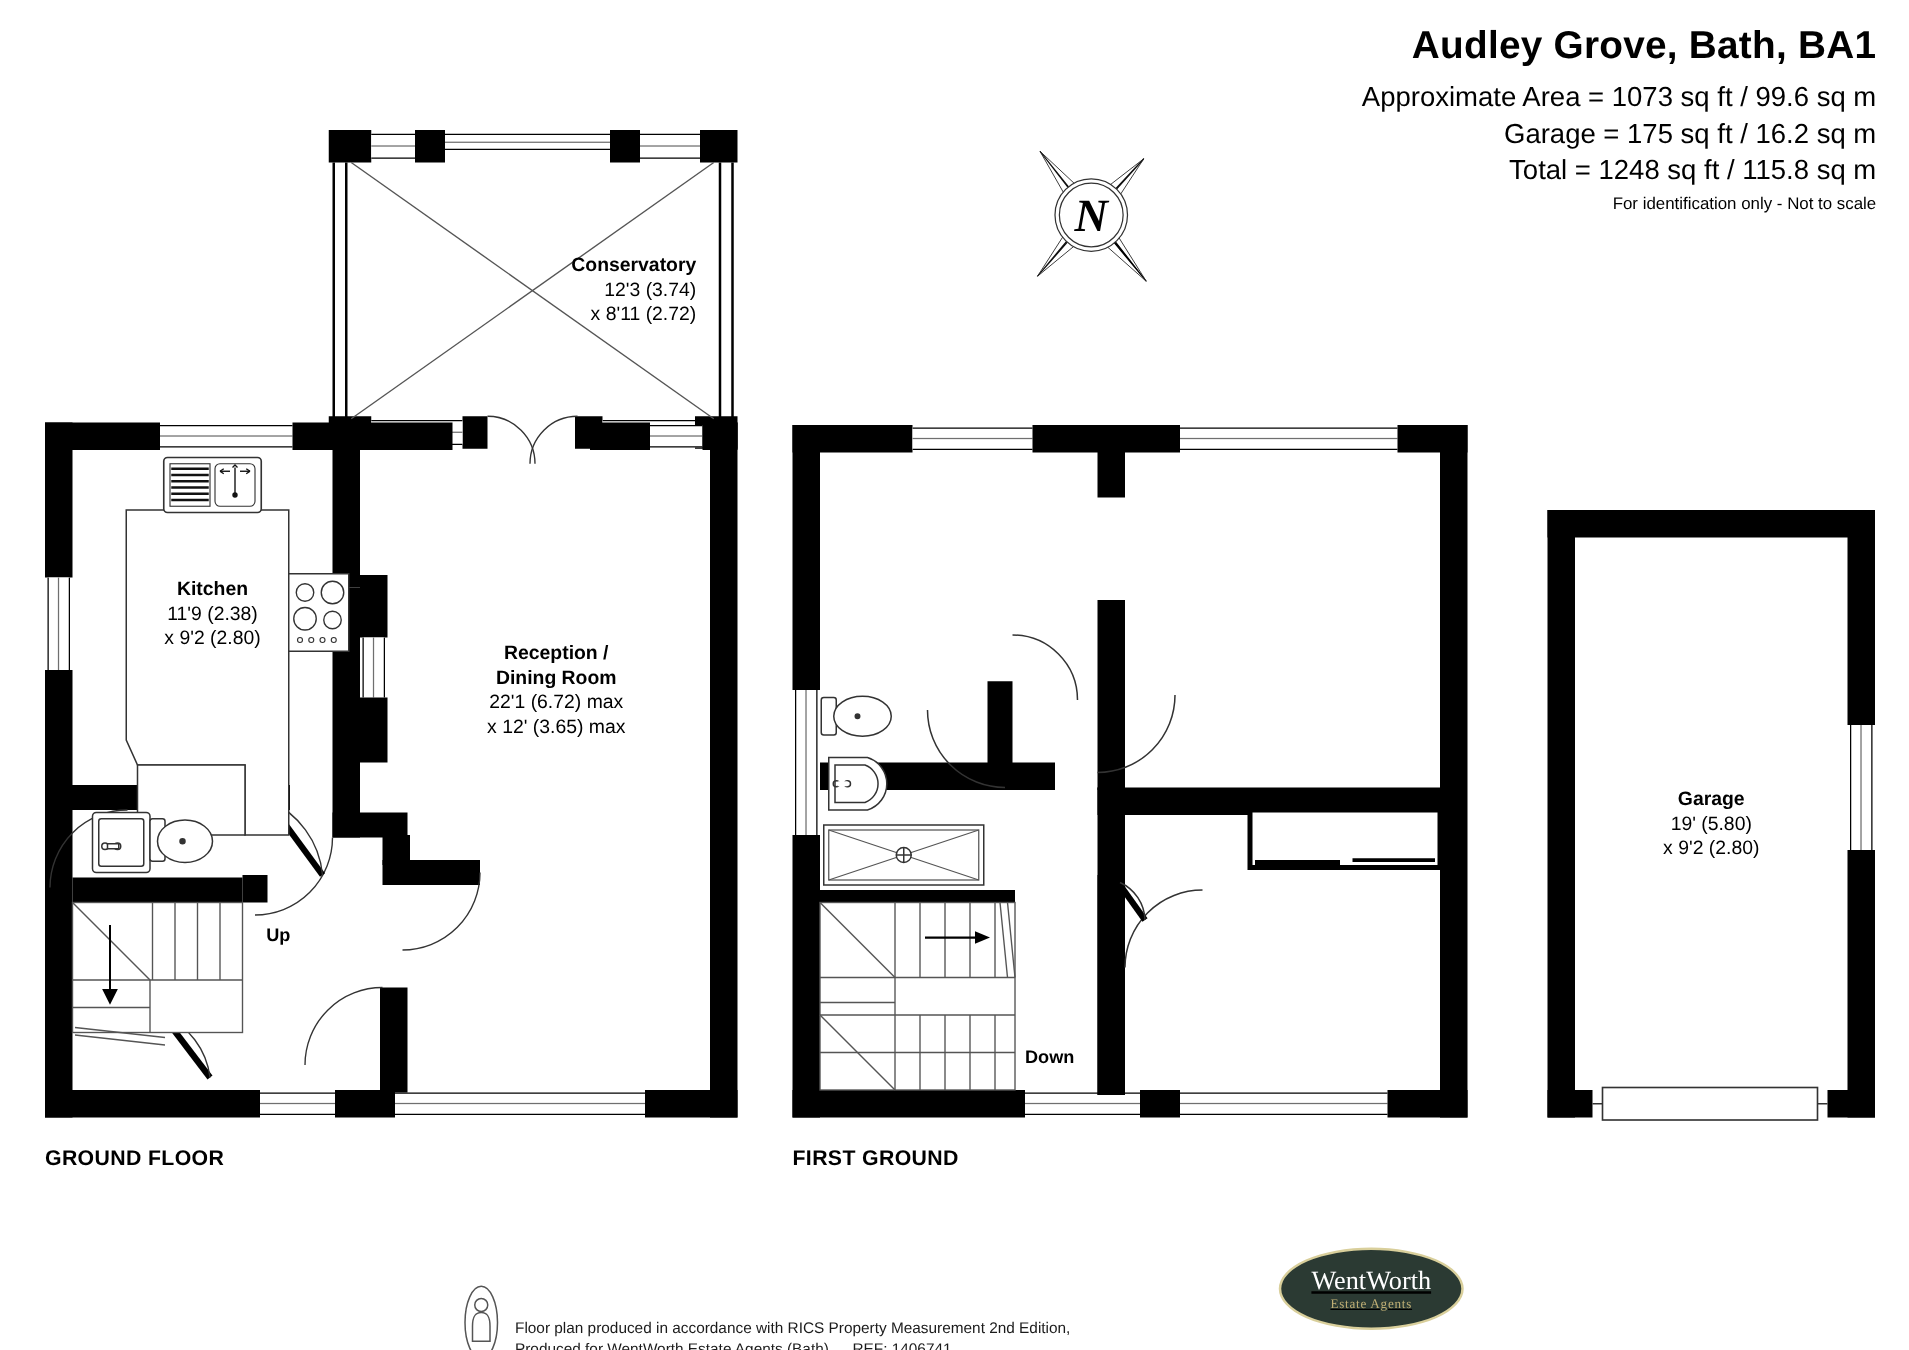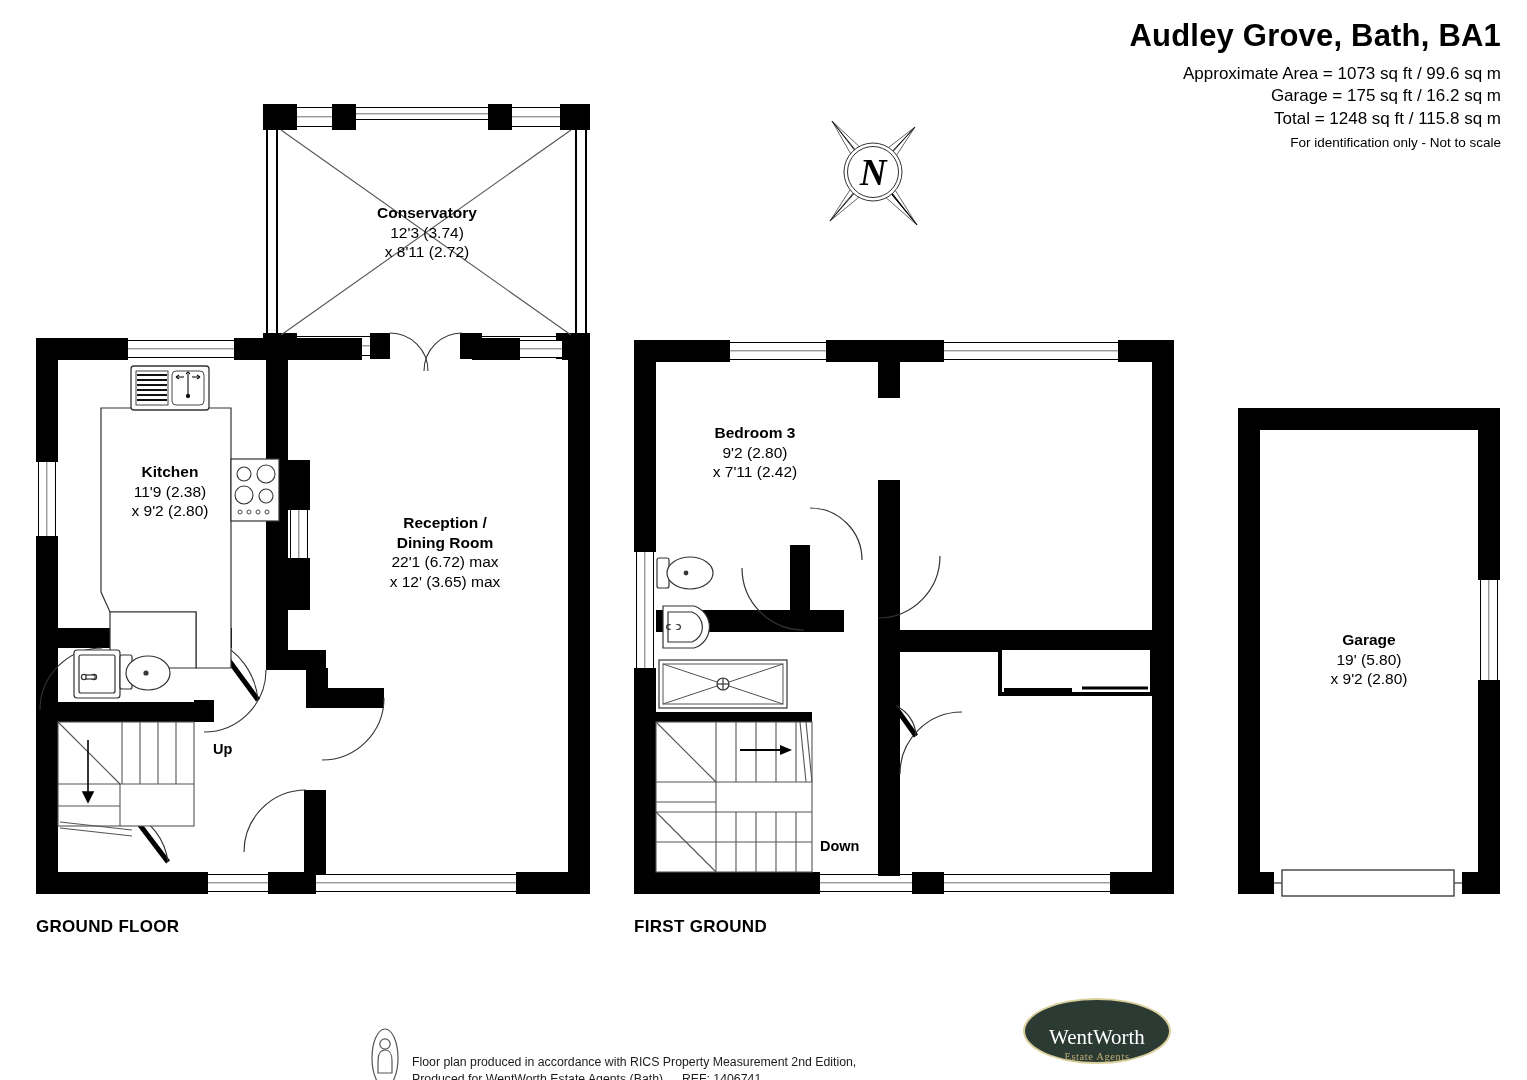--- a/index.html
+++ b/index.html
@@ -4,21 +4,21 @@
 <style>
   html,body{margin:0;padding:0;background:#ffffff;}
   body{width:1527px;height:1080px;position:relative;overflow:hidden;
        font-family:"Liberation Sans","DejaVu Sans",sans-serif;color:#000;}
 
   .abs{position:absolute;}
 
   
   #header{position:absolute;right:26px;top:18px;text-align:right;}
   #header .title{font-size:31px;font-weight:bold;letter-spacing:.2px;line-height:1.15;}
-  #header .areas{margin-top:9px;font-size:17px;line-height:1.33;}
+  #header .areas{margin-top:9px;font-size:22px;line-height:1.33;}
   #header .note{margin-top:5px;font-size:13.5px;}
 
   
   .floor-caption{position:absolute;font-size:17px;font-weight:bold;letter-spacing:.3px;}
 
   
   .wall{position:absolute;background:#000;}
   .thinline{position:absolute;background:#000;}
 
   
@@ -35,21 +35,21 @@
 
   .dirlabel{position:absolute;font-size:14.5px;font-weight:bold;}
 
   svg.overlay{position:absolute;left:0;top:0;overflow:visible;}
 
   
   #footer{position:absolute;left:370px;top:996px;display:flex;align-items:flex-end;margin-top:31px;}
   #footer .ftext{font-size:12.3px;line-height:1.43;margin-left:12px;color:#1b1b1b;}
   #logo{position:absolute;left:1023px;top:998px;width:144px;height:62px;
         border-radius:50%;background:#2b3a33;border:2.5px solid #d9cf9b;
-        display:flex;flex-direction:column;align-items:center;justify-content:flex-end;}
+        display:flex;flex-direction:column;align-items:center;justify-content:center;text-decoration:underline;}
   #logo .l1{font-family:"Liberation Serif","DejaVu Serif",serif;color:#fff;font-size:21px;line-height:1;}
   #logo .l2{font-family:"Liberation Serif","DejaVu Serif",serif;color:#bfae74;font-size:10.5px;letter-spacing:.6px;margin-top:3px;}
 </style>
 </head>
 <body>
 
 <div id="header">
   <div class="title">Audley Grove, Bath, BA1</div>
   <div class="areas">
     <div>Approximate Area = 1073 sq ft / 99.6 sq m</div>
@@ -114,21 +114,21 @@
     </svg>
 
     <svg class="overlay" width="640" height="950">
       <g stroke="#333333" stroke-width="1.1" fill="none">
         <path d="M390 333 A38 38 0 0 1 428 371"></path>
         <path d="M462 333 A38 38 0 0 0 424 371"></path>
       </g>
     </svg>
   </div>
 
-  <div class="rlabel" style="left:297px;top:203px;width:260px;">
+  <div class="rlabel" style="left:297px;top:203px;width:260px;text-align:right;">
     <div class="nm">Conservatory</div>
     <div class="dm">12'3 (3.74)</div>
     <div class="dm">x 8'11 (2.72)</div>
   </div>
 
   <div>
 
     <div class="wall" style="left:36px;top:338px;width:92px;height:22px;"></div>
     <div class="win h" style="left:128px;top:340px;width:106px;height:18px;"></div>
     <div class="wall" style="left:234px;top:338px;width:128px;height:22px;"></div>
@@ -386,25 +386,20 @@
       <line x1="800" y1="722" x2="806" y2="782" stroke="#555555"></line>
       <line x1="806" y1="722" x2="812" y2="782" stroke="#555555"></line>
     </g>
     <g fill="#000000">
       <line x1="740" y1="750" x2="786" y2="750" stroke="#000000" stroke-width="1.8"></line>
       <path d="M780 745 L792 750 L780 755 Z"></path>
     </g>
   </svg>
   <div class="dirlabel" style="left:820px;top:838px;">Down</div>
 
-  <div class="rlabel" style="left:640px;top:423px;width:230px;">
-    <div class="nm">Bedroom 3</div>
-    <div class="dm">9'2 (2.80)</div>
-    <div class="dm">x 7'11 (2.42)</div>
-  </div>
 
 
 
   <div class="floor-caption" style="left:634px;top:917px;">FIRST GROUND</div>
 </div>
 
 <div class="abs" style="left:0;top:0;width:1527px;height:950px;">
   <div class="wall" style="left:1238px;top:408px;width:262px;height:22px;"></div>
   <div class="wall" style="left:1238px;top:408px;width:22px;height:486px;"></div>
   <div class="wall" style="left:1478px;top:408px;width:22px;height:172px;"></div>

